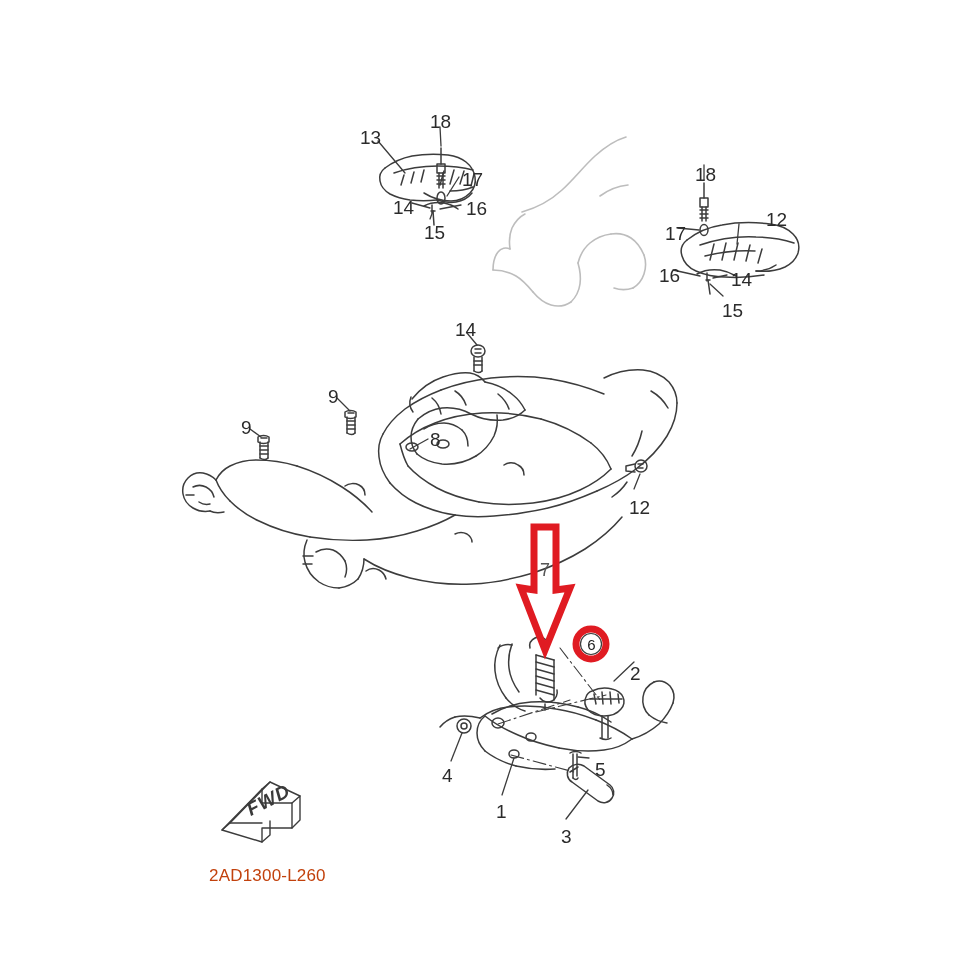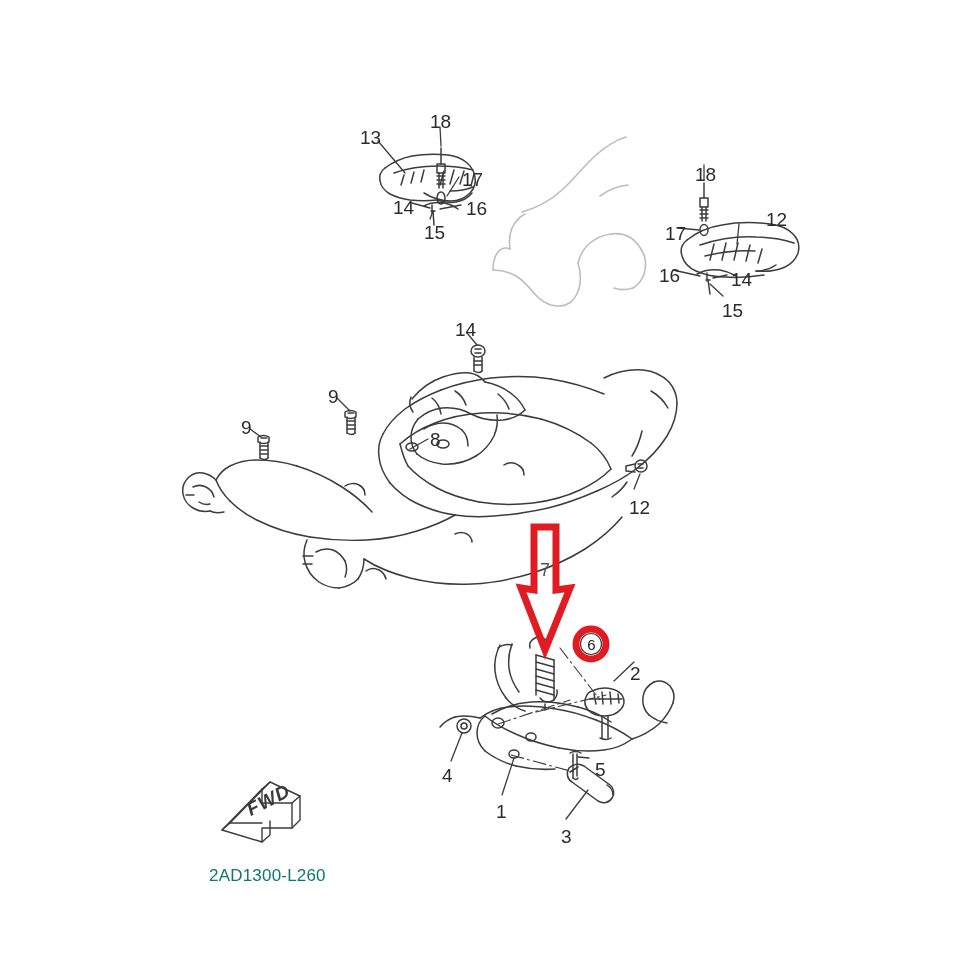--- a/index.html
+++ b/index.html
@@ -6,21 +6,21 @@
   html,body{margin:0;padding:0;background:#fff;}
   body{width:960px;height:960px;overflow:hidden;
        font-family:"Liberation Sans", sans-serif;}
   #sheet{position:relative;width:960px;height:960px;background:#ffffff;}
   #sheet svg{position:absolute;left:0;top:0;}
   .lbl{position:absolute;font-family:"Liberation Sans", sans-serif;
        font-size:19px;color:#2b2b2b;font-weight:400;line-height:1;
        white-space:nowrap;user-select:none;}
   .lbl.sm{font-size:18px;}
   #partno{position:absolute;left:209px;top:866px;font-size:17px;
-          color:#0f766e;letter-spacing:0.2px;}
+          color:#c2410c;letter-spacing:0.2px;}
   #fwdtxt{position:absolute;left:243px;top:801px;font-size:19px;
           color:#3a3a3a;font-style:italic;font-weight:700;
           transform:rotate(-27deg);transform-origin:0 0;letter-spacing:1px;}
   .badge6{position:absolute;left:578px;top:631px;width:27px;height:27px;}
   .badge6 .num{position:absolute;left:0;top:0;width:27px;height:27px;
        display:flex;align-items:center;justify-content:center;
        font-size:15px;color:#1c1c1c;}
 </style>
 </head>
 <body>

